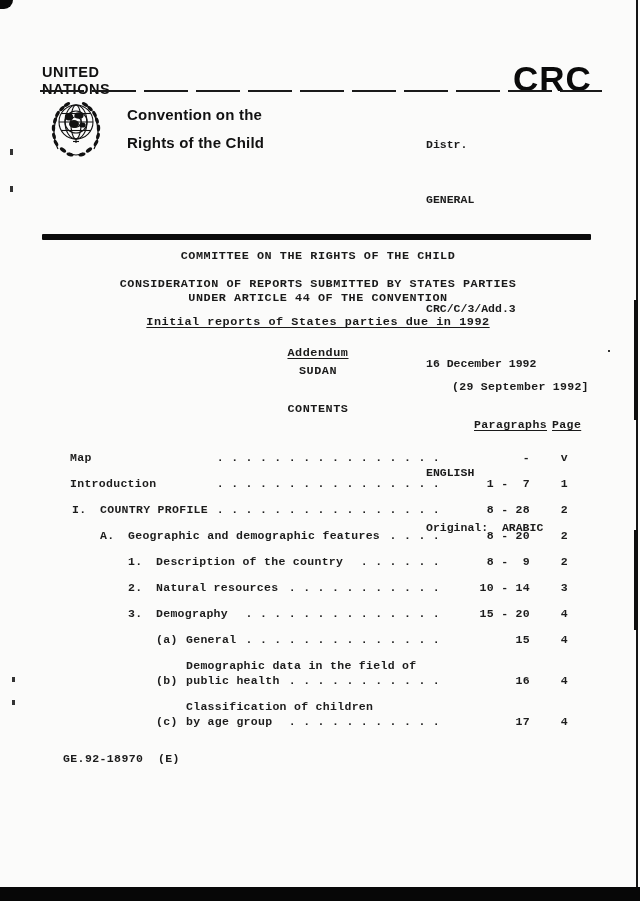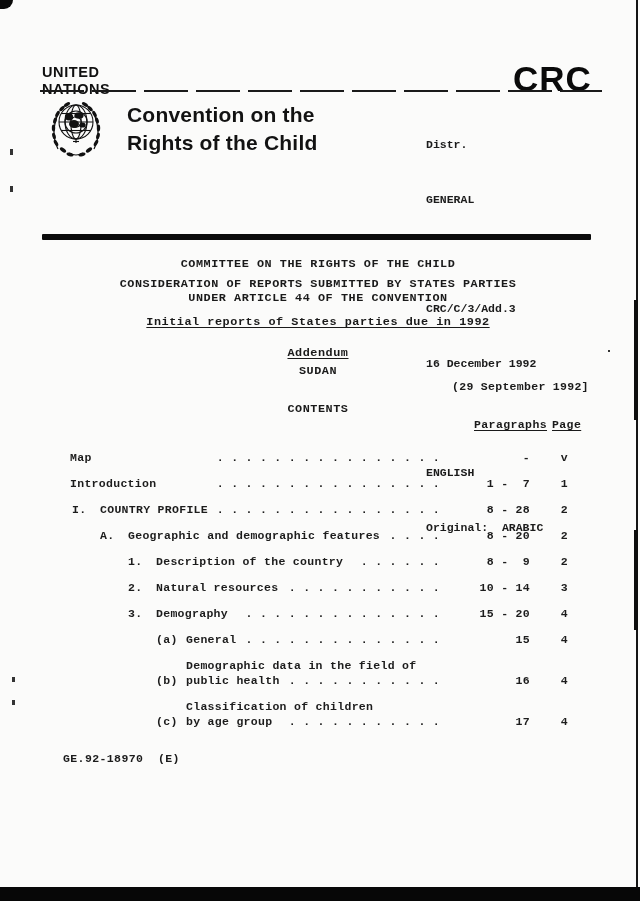--- a/index.html
+++ b/index.html
@@ -46,21 +46,21 @@
     margin-top:12px;
   }
   .header-rule{
     position:absolute;left:40px;top:90px;width:562px;height:2px;
     background:repeating-linear-gradient(90deg,#1a1a1a 0 44px,rgba(0,0,0,0) 44px 52px);
   }
   .emblem{position:absolute;left:45px;top:97px;width:62px;height:68px;}
   .conv-title{
     position:absolute;left:127px;top:101px;
     font-family:"Liberation Sans", sans-serif;
-    font-weight:bold;font-size:21px;line-height:28px;letter-spacing:0.2px;
+    font-weight:bold;font-size:15px;line-height:28px;letter-spacing:0.2px;
     color:#121212;
   }
   .distr-block{
     position:absolute;left:418px;top:104px;
     font-size:11.5px;line-height:13px;font-weight:bold;white-space:pre;
     color:#1b1b1b;
   }
   .distr-block div{margin:8px;}
   .gap-s{height:12px;}
   .divider-bar{
@@ -191,21 +191,21 @@
     <div class="gap-s"></div>
     <div>CRC/C/3/Add.3</div>
     <div>16 December 1992</div>
     <div class="gap-s"></div>
     <div>ENGLISH</div>
     <div>Original:  ARABIC</div>
   </div>
 
   <div class="divider-bar"></div>
 
-  <div class="cline" style="top:257px;">COMMITTEE ON THE RIGHTS OF THE CHILD</div>
+  <div class="cline" style="top:249px;">COMMITTEE ON THE RIGHTS OF THE CHILD</div>
   <div class="cline" style="top:277px;">CONSIDERATION OF REPORTS SUBMITTED BY STATES PARTIES</div>
   <div class="cline" style="top:291px;">UNDER ARTICLE 44 OF THE CONVENTION</div>
   <div class="cline" style="top:315px;"><span class="u">Initial reports of States parties due in 1992</span></div>
   <div class="cline" style="top:336px;margin-top:10px;"><span class="u">Addendum</span></div>
   <div class="cline" style="top:364px;">SUDAN</div>
   <div class="date-line">(29 September 1992]</div>
   <div class="cline" style="top:402px;">CONTENTS</div>
 
   <div class="toc-headers" style="left:474px;"><span class="u">Paragraphs</span></div>
   <div class="toc-headers" style="left:552px;"><span class="u">Page</span></div>

